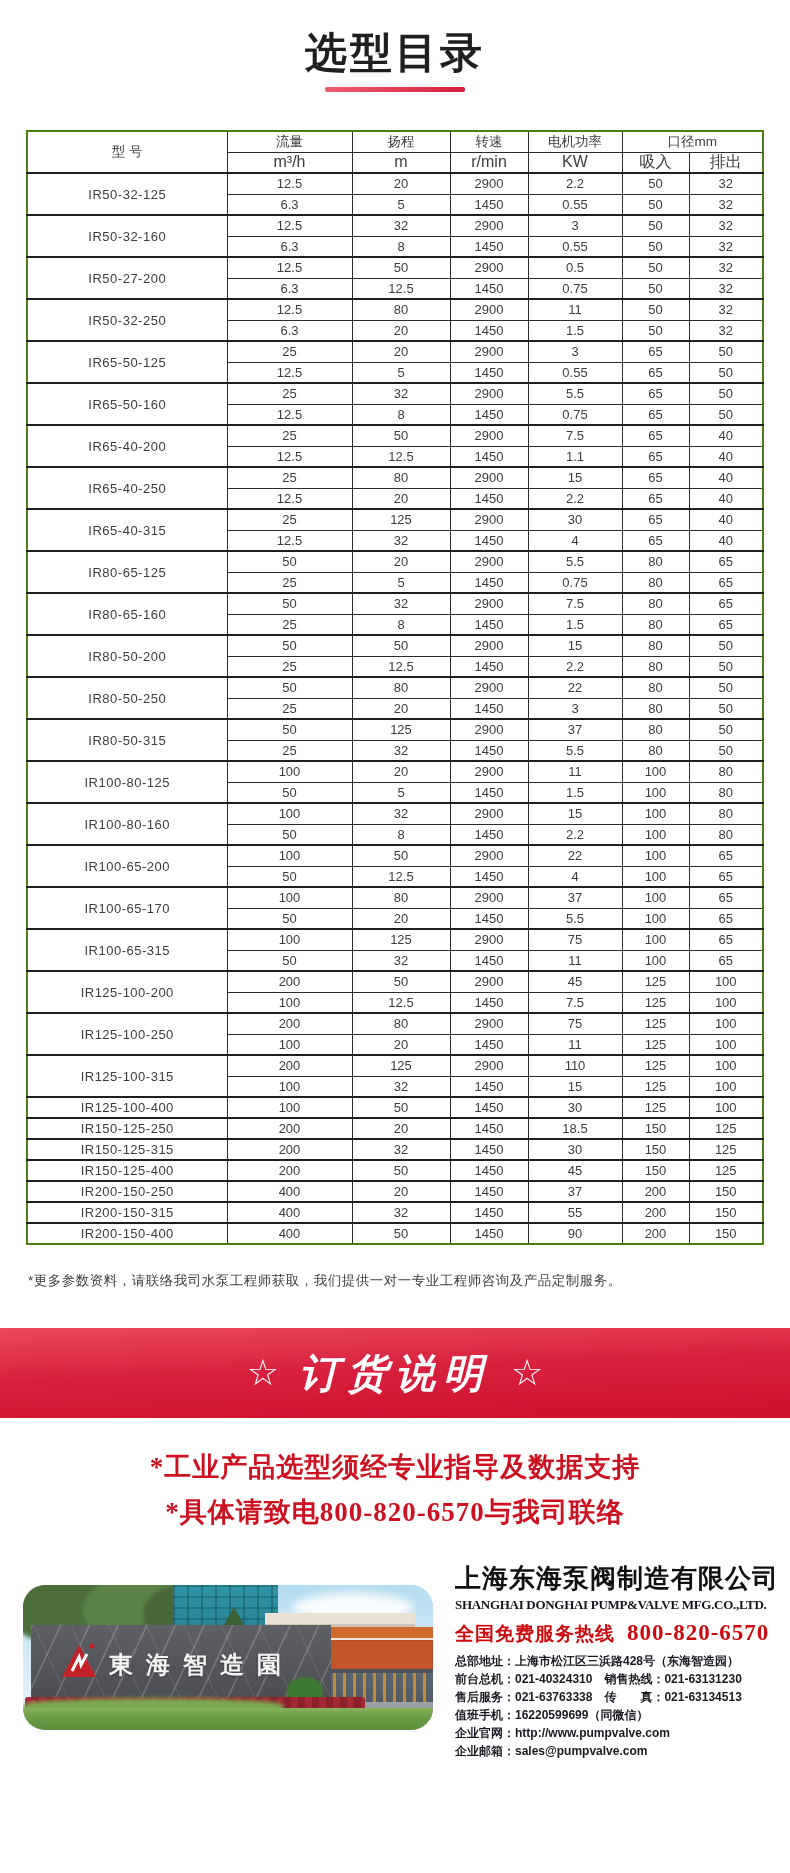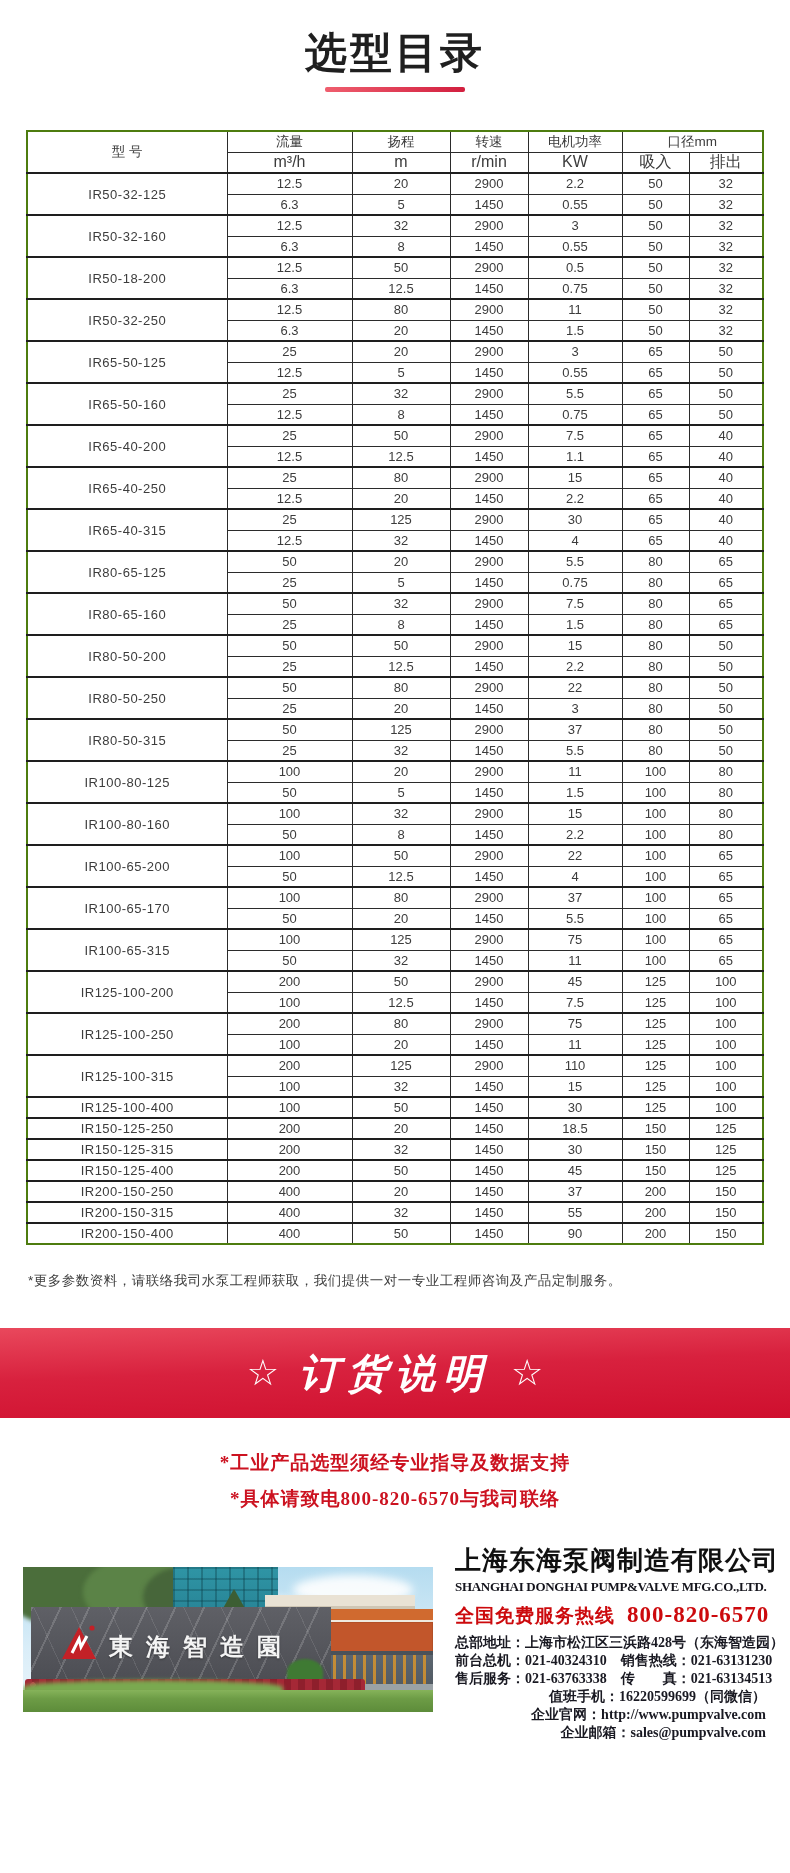--- a/index.html
+++ b/index.html
@@ -37,27 +37,27 @@
     margin-top:38px; height:90px; width:790px;
     background:linear-gradient(178deg,#e9485c 0%, #d8213e 45%, #cf0f2e 100%);
     display:flex; align-items:center; justify-content:center; gap:20px; color:#fff;
   }
   .banner .star { font-size:36px; line-height:1; }
   .banner .text { font-size:40px; font-weight:bold; letter-spacing:8px; line-height:1;font-style:italic; }
   
   .notices { margin-top:34px; text-align:center; }
   .notice {
     font-family:"Liberation Serif", serif; font-weight:bold; color:#cc1220;
-    font-size:19px; line-height:1.15; margin-bottom:14px; letter-spacing:1px;
+    font-size:27px; line-height:1.15; margin-bottom:14px; letter-spacing:1px;
   }
   
   .company { display:flex; margin:36px 24px 0 23px; gap:22px; }
   .photo {
     width:410px; height:145px; position:relative; overflow:hidden;
-    margin-top:21px; flex:none; background:#cfe6f4;
+    margin-top:21px; flex:none; background:#cfe6f4;border-radius:22px;
   }
   .photo > div { position:absolute; }
   .sky { inset:0; background:linear-gradient(180deg,#b5dcf0 0%, #d9edf8 55%, #edf6fb 100%); }
   .cloud { background:#fff; border-radius:50%; filter:blur(4px); opacity:.9; }
   .cloud.c1 { width:120px; height:30px; right:20px; top:8px; }
   .cloud.c2 { width:90px; height:24px; right:120px; top:30px; opacity:.7; }
   .tree { border-radius:50%; filter:blur(2px); }
   .tree.t1 { width:150px; height:80px; left:-20px; top:-18px; background:#4b6e3b; }
   .tree.t2 { width:110px; height:70px; left:60px; top:-10px; background:#5b8347; }
   .tree.t3 { width:80px; height:60px; left:120px; top:0; background:#47663a; }
@@ -125,22 +125,22 @@
     color:#15151d; margin-top:3px; white-space:nowrap; letter-spacing:-0.3px;
   }
   .hotline {
     margin-top:7px; color:#cc0a0d; font-weight:bold; white-space:nowrap;
     font-family:"Liberation Serif", serif;
   }
   .hotline .label { font-size:19px; letter-spacing:1px; }
   .hotline .number { font-size:23px; margin-left:8px; letter-spacing:1px; }
   .contacts { margin-top:5px; }
   .contact {
-    font-family:Liberation Serif, serif; font-weight:bold; font-size:14px;
-    color:#191922; line-height:18px; white-space:nowrap;text-align:right;
+    font-family:Liberation Sans, sans-serif; font-weight:bold; font-size:12px;
+    color:#191922; line-height:18px; white-space:nowrap;
   }
 </style>
 </head>
 <body>
 
 <div class="page">
 
   <div class="title">选型目录</div>
   <div class="title-underline"></div>
 
@@ -201,21 +201,21 @@
         </tr>
         <tr>
           <td>6.3</td>
           <td>8</td>
           <td>1450</td>
           <td>0.55</td>
           <td>50</td>
           <td>32</td>
         </tr>
         <tr>
-          <td class="model group-top" rowspan="2">IR50-18-200</td>
+          <td class="model group-top" rowspan="2">IR50-27-200</td>
           <td class="group-top">12.5</td>
           <td class="group-top">50</td>
           <td class="group-top">2900</td>
           <td class="group-top">0.5</td>
           <td class="group-top">50</td>
           <td class="group-top">32</td>
         </tr>
         <tr>
           <td>6.3</td>
           <td>12.5</td>

